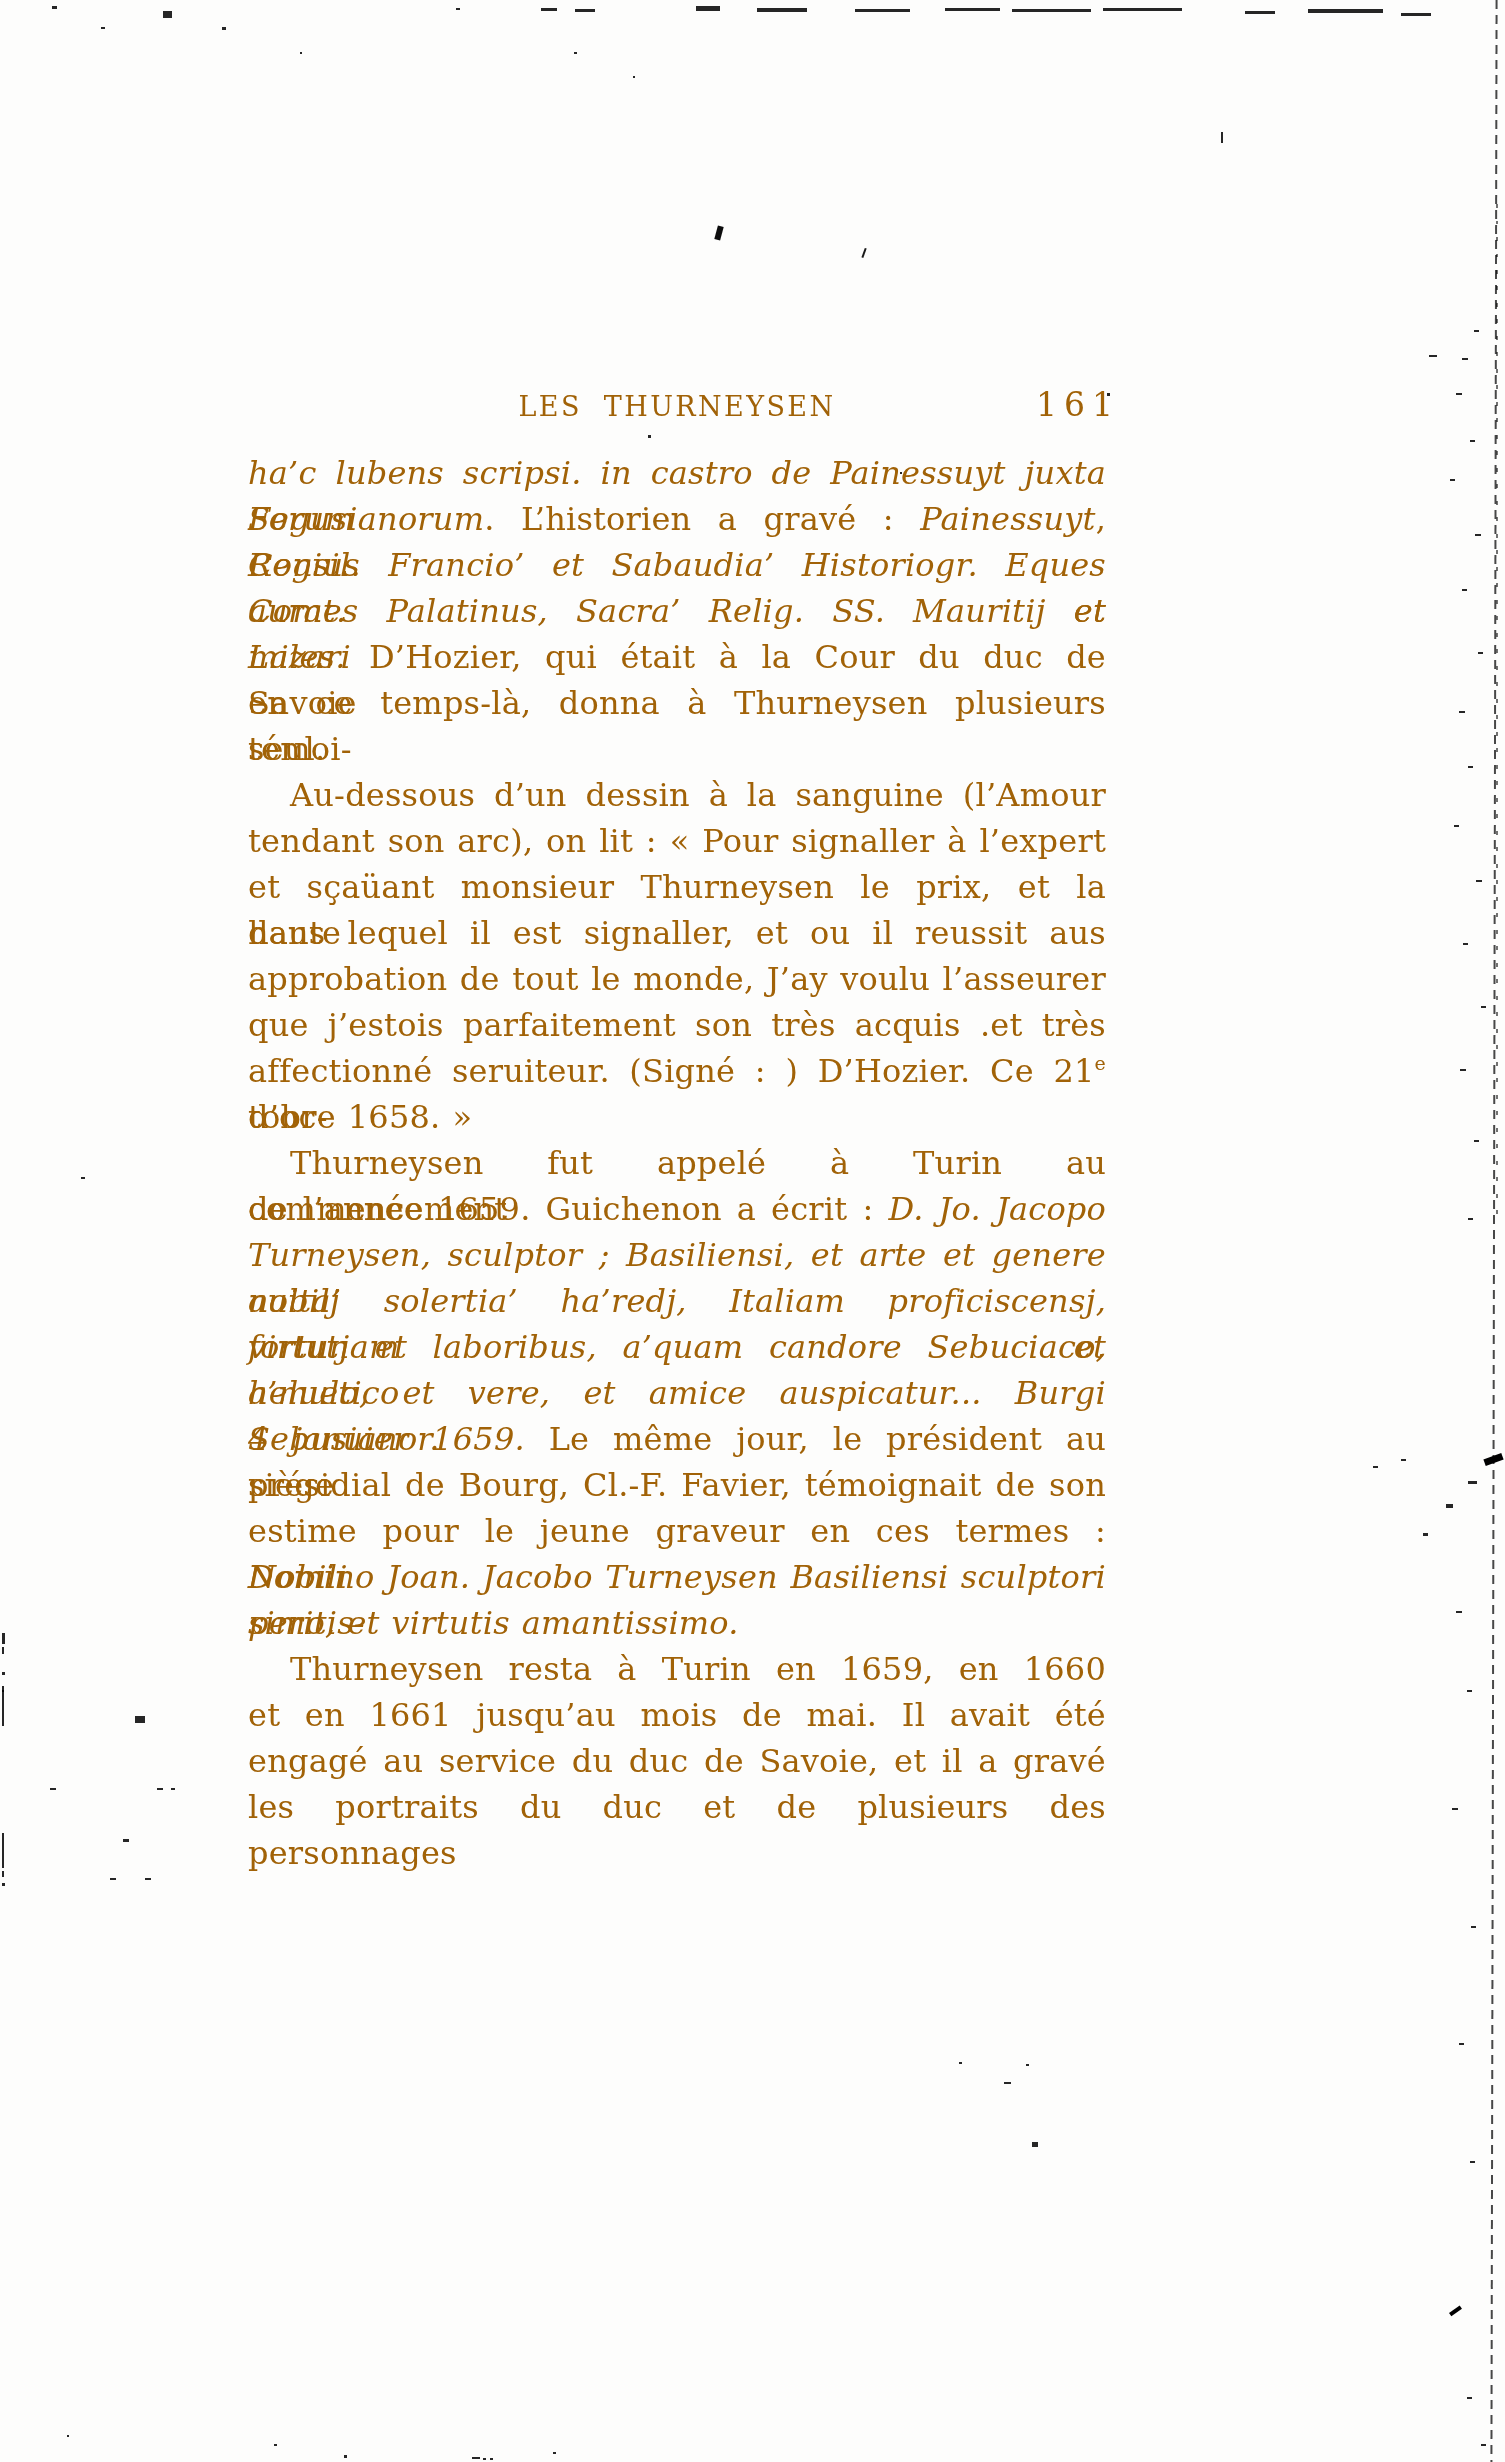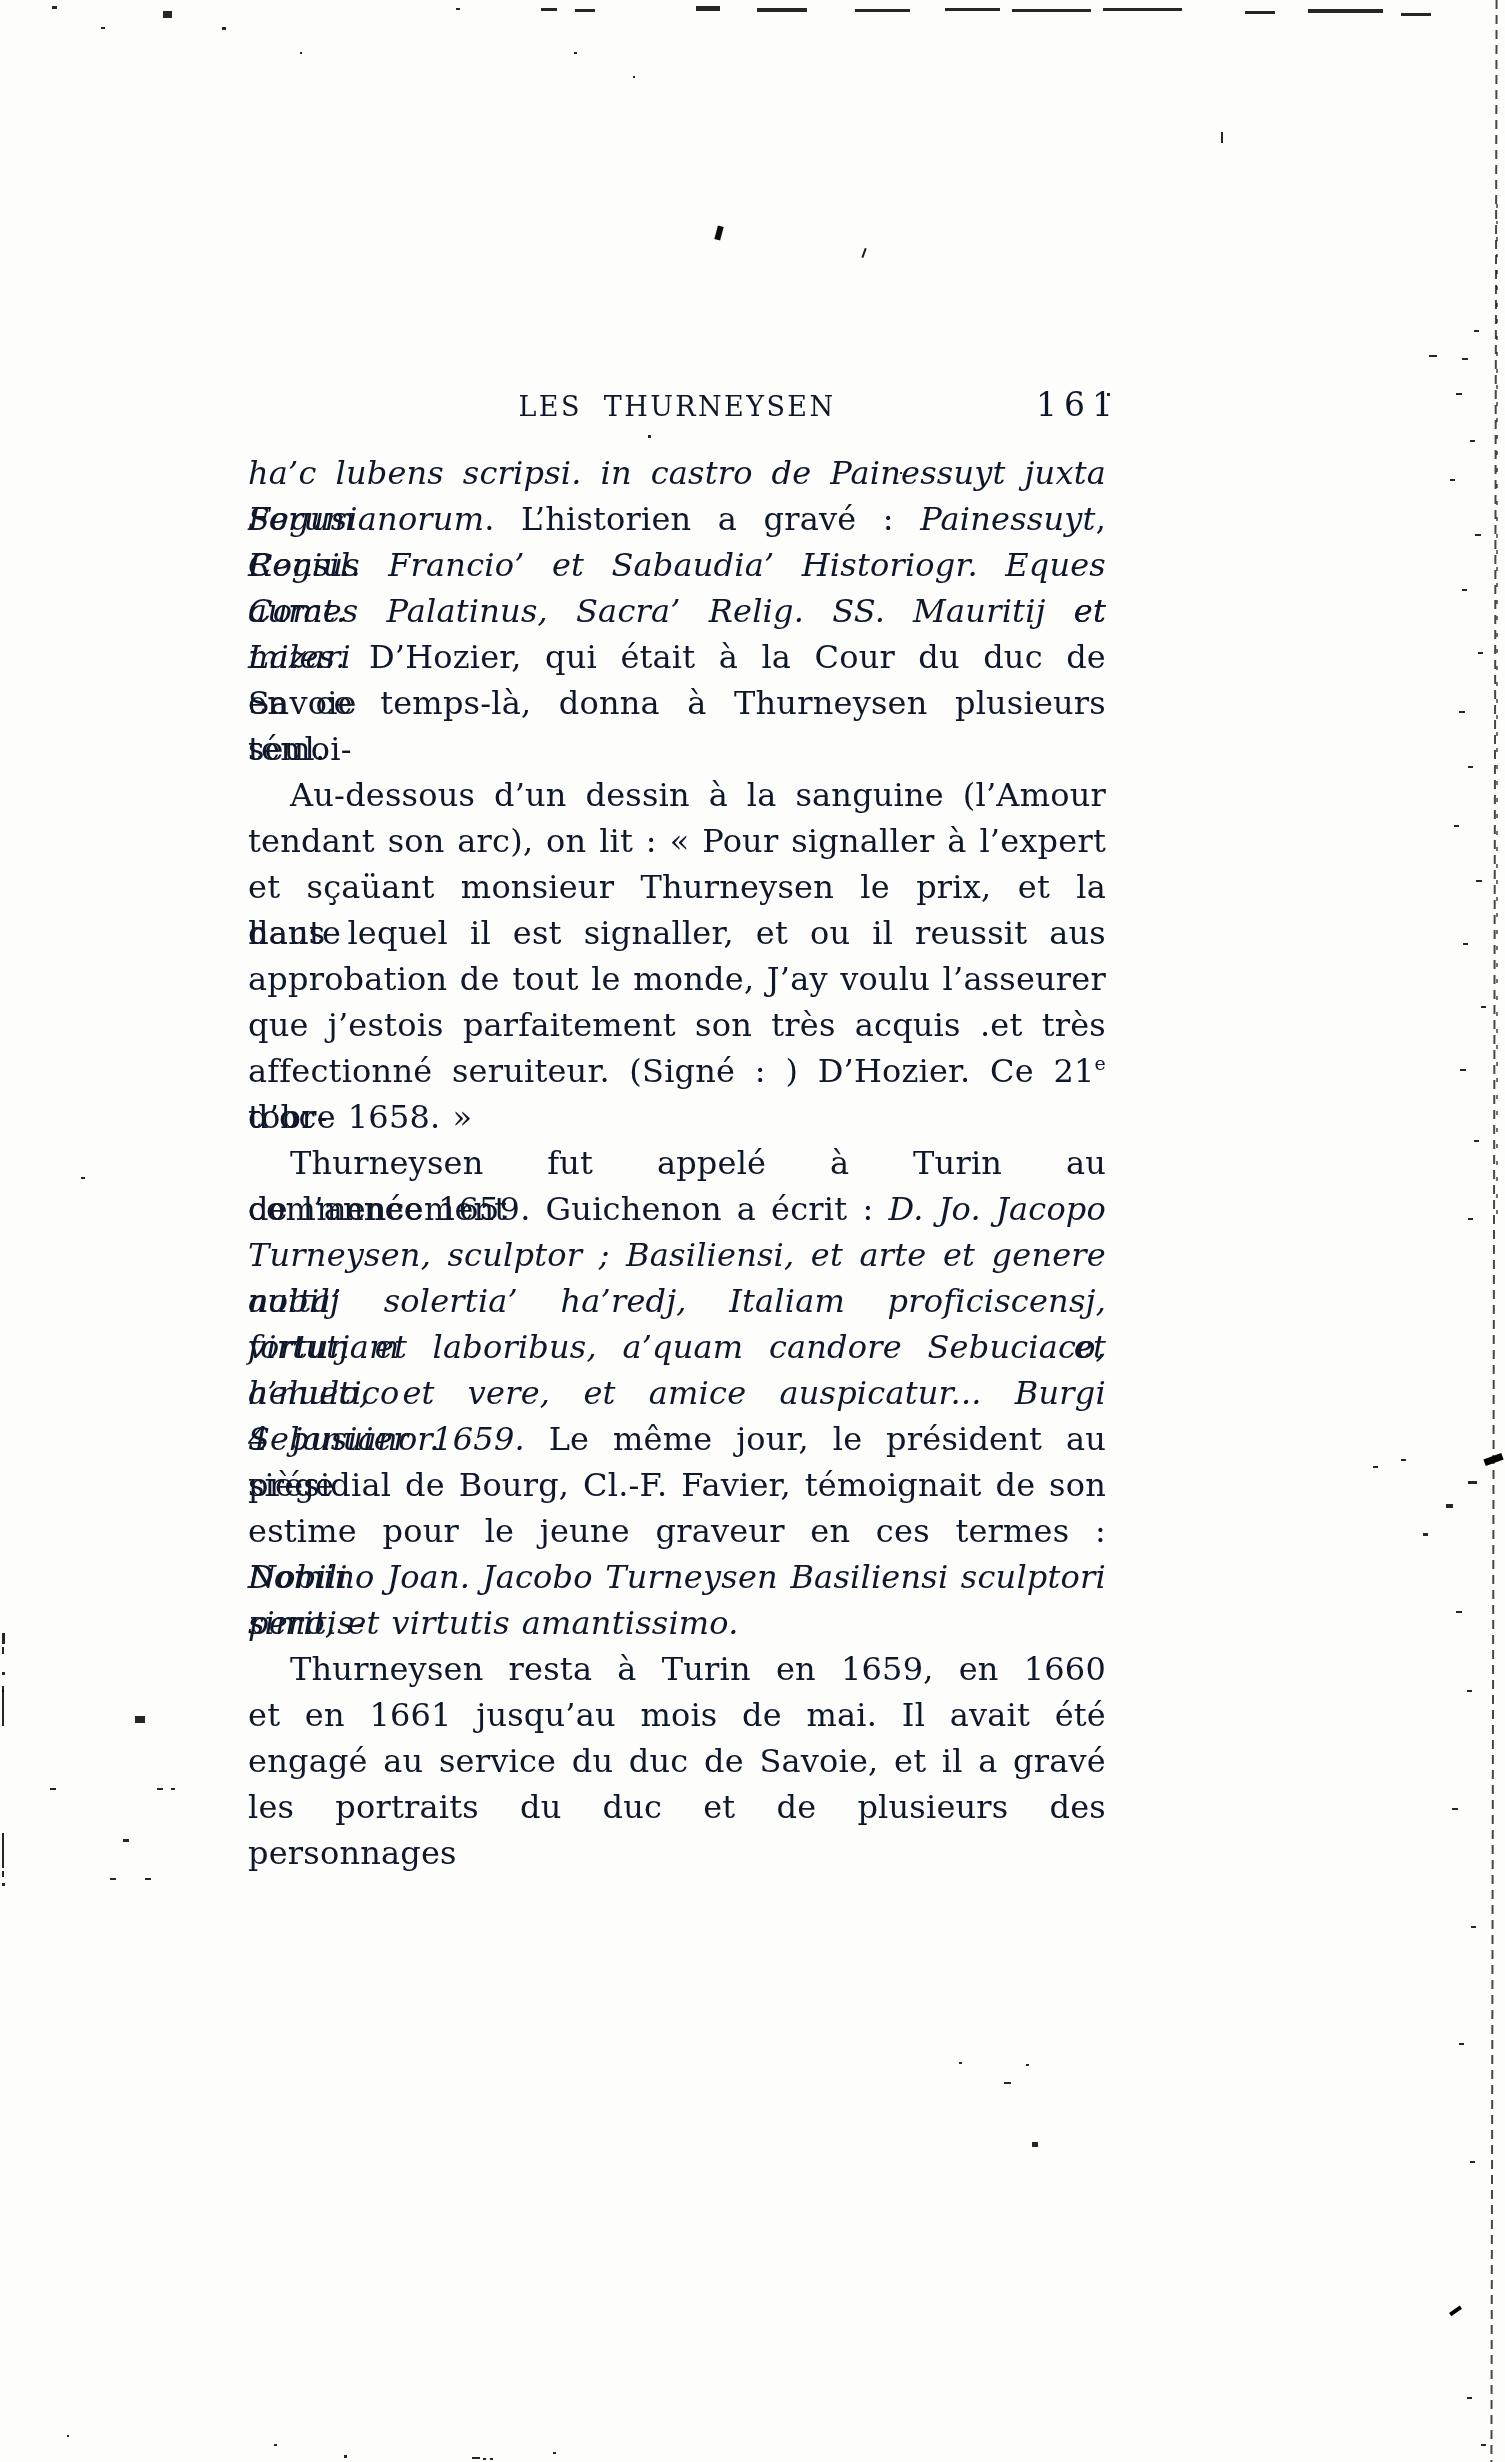--- a/index.html
+++ b/index.html
@@ -2,21 +2,21 @@
 <html style="font-size:12.6px"><head>
 <meta charset="utf-8">
 <style>
   html,body{margin:0;padding:0;background:#888;}
   .page{
     position:relative;
     width:1506px;height:2462px;
     background:#fdfdfc;
     overflow:hidden;
     font-family:"DejaVu Serif","Liberation Serif",serif;
-    color:#0f172a;
+    color:#a16207;
   }
   .header-title{
     position:absolute;left:248px;top:391px;width:858px;
     text-align:center;
     font-size:27px;line-height:31px;
     letter-spacing:2.4px;word-spacing:11px;
     white-space:nowrap;
   }
   .page-number{
     position:absolute;left:1036px;top:387px;

